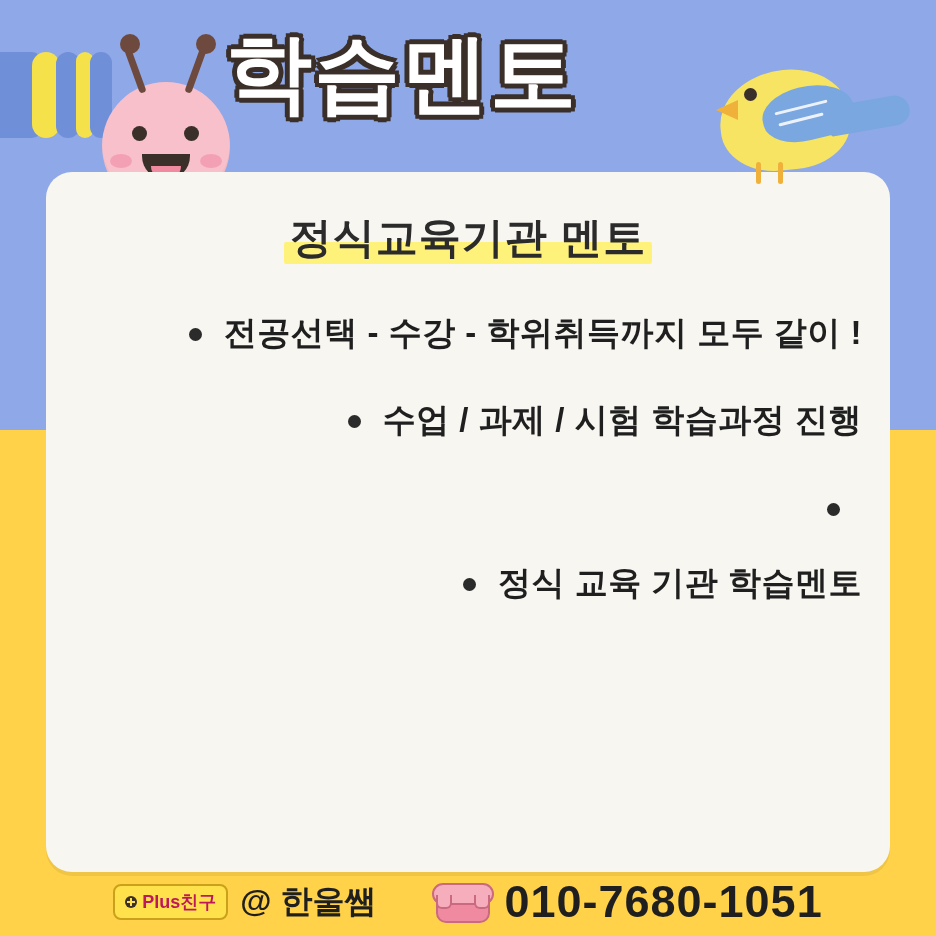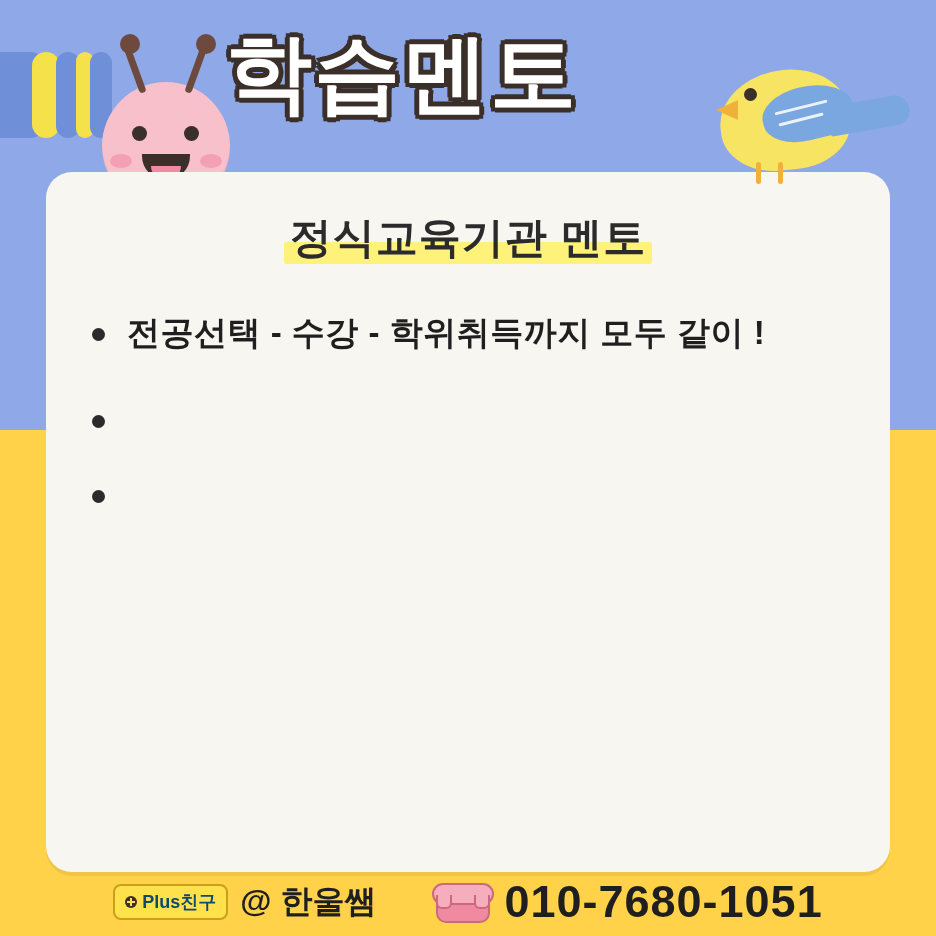--- a/index.html
+++ b/index.html
@@ -271,20 +271,21 @@
   .bullets {
     position: absolute;
     left: 46px;
     top: 140px;
     width: 770px;
   }
   .bullet {
     display: flex;
     align-items: flex-start;
     margin-bottom: 46px;
+    justify-content: flex-end;
   }
   .bullet .dot {
     flex: 0 0 auto;
     width: 13px;
     height: 13px;
     background: #2b2b2b;
     border-radius: 50%;
     margin-top: 16px;
     margin-right: 22px;
   }
@@ -328,21 +329,21 @@
   .plus-badge .plus-dot::after {
     content: "";
     position: absolute;
     background: #ffe14c;
   }
   .plus-badge .plus-dot::before { left: 5px; top: 2px; width: 2px; height: 8px; }
   .plus-badge .plus-dot::after  { left: 2px; top: 5px; width: 8px; height: 2px; }
   .plus-badge .plus-text {
     font-size: 18px;
     font-weight: bold;
-    color: #0c4a6e;
+    color: #be185d;
     letter-spacing: 0;
   }
   .handle {
     font-size: 32px;
     font-weight: bold;
     color: #1f1f1f;
     margin-right: 56px;
     white-space: nowrap;
   }
   .phone-icon {
@@ -444,23 +445,28 @@
       </div>
     </div>
 
     <div class="bullets">
       <div class="bullet">
         <div class="dot"></div>
         <div class="text">전공선택 - 수강 - 학위취득까지 모두 같이 !</div>
       </div>
       <div class="bullet">
         <div class="dot"></div>
+        <div class="text">수업 / 과제 / 시험 학습과정 진행</div>
       </div>
       <div class="bullet">
         <div class="dot"></div>
+      </div>
+      <div class="bullet">
+        <div class="dot"></div>
+        <div class="text">정식 교육 기관 학습멘토</div>
       </div>
     </div>
   </div>
 
   <div class="footer">
     <div class="plus-badge">
       <span class="plus-dot"></span>
       <span class="plus-text">Plus친구</span>
     </div>
     <div class="handle">@ 한울쌤</div>

